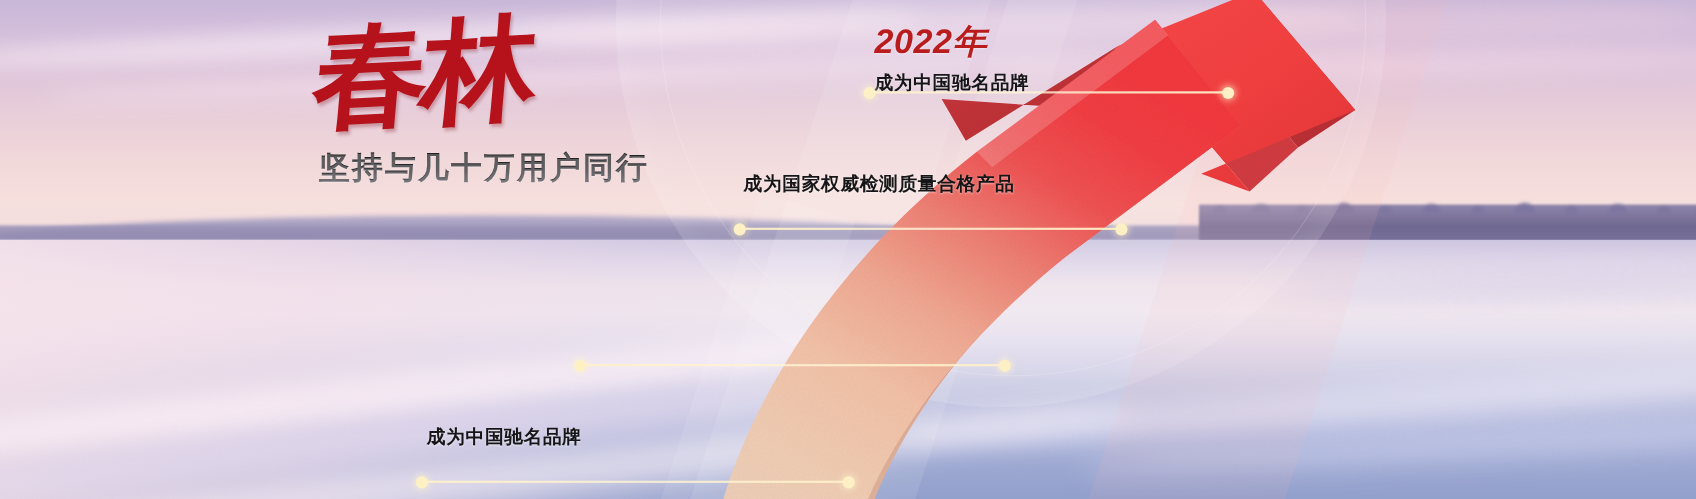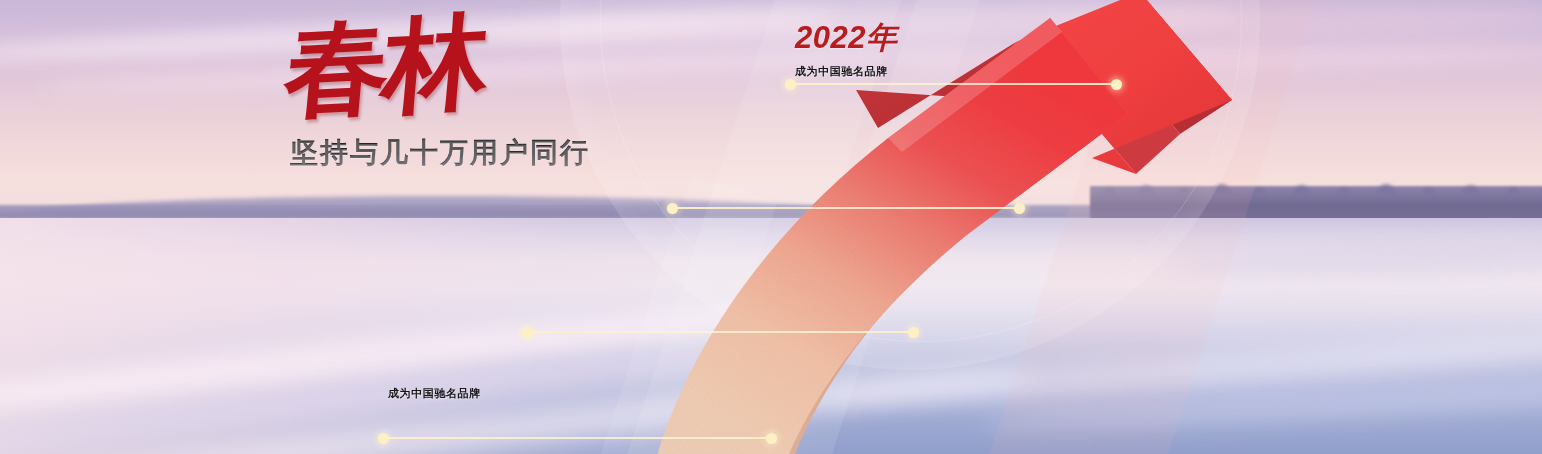--- a/index.html
+++ b/index.html
@@ -182,21 +182,21 @@
   .ms-year{
     font-size:31px;font-weight:700;font-style:italic;
     color:#b91c1c;
     letter-spacing:.5px;
     line-height:1;
     white-space:nowrap;
     text-shadow:0 1px 2px rgba(255,255,255,.45);
   }
   .ms-desc{
     margin-top:11px;
-    font-size:11px;font-weight:700;
+    font-size:17px;font-weight:700;
     color:#161618;
     letter-spacing:.6px;
     white-space:nowrap;
     text-shadow:0 1px 2px rgba(255,255,255,.55);
   }
   .conn{position:absolute;height:2px;
     background:linear-gradient(90deg,rgba(255,240,200,.95) 0%,rgba(255,245,215,.8) 50%,rgba(255,240,200,.95) 100%);}
   .dot{position:absolute;width:11px;height:11px;border-radius:50%;
     background:#fdf0c4;box-shadow:0 0 6px 2px rgba(255,244,205,.55);}
 </style>
@@ -301,20 +301,21 @@
     <div id="tagline">坚持与几十万用户同行</div>
   </div>
 
   <div class="ms" style="left: 795px; top: 22px;">
     <div class="ms-year">2022年</div>
     <div class="ms-desc">成为中国驰名品牌</div>
   </div>
   <div class="conn" style="left: 790px; top: 83px; width: 326px;"></div>
 
   <div class="ms" style="left: 676px; top: 145px;">
+    <div class="ms-desc">成为国家权威检测质量合格产品</div>
   </div>
   <div class="conn" style="left: 672px; top: 207px; width: 347px;"></div>
 
   <div class="conn" style="left: 527px; top: 331px; width: 386px;"></div>
 
   <div class="ms" style="left: 388px; top: 375px;">
     <div class="ms-desc">成为中国驰名品牌</div>
   </div>
   <div class="conn" style="left: 383px; top: 437px; width: 388px;"></div>
 

